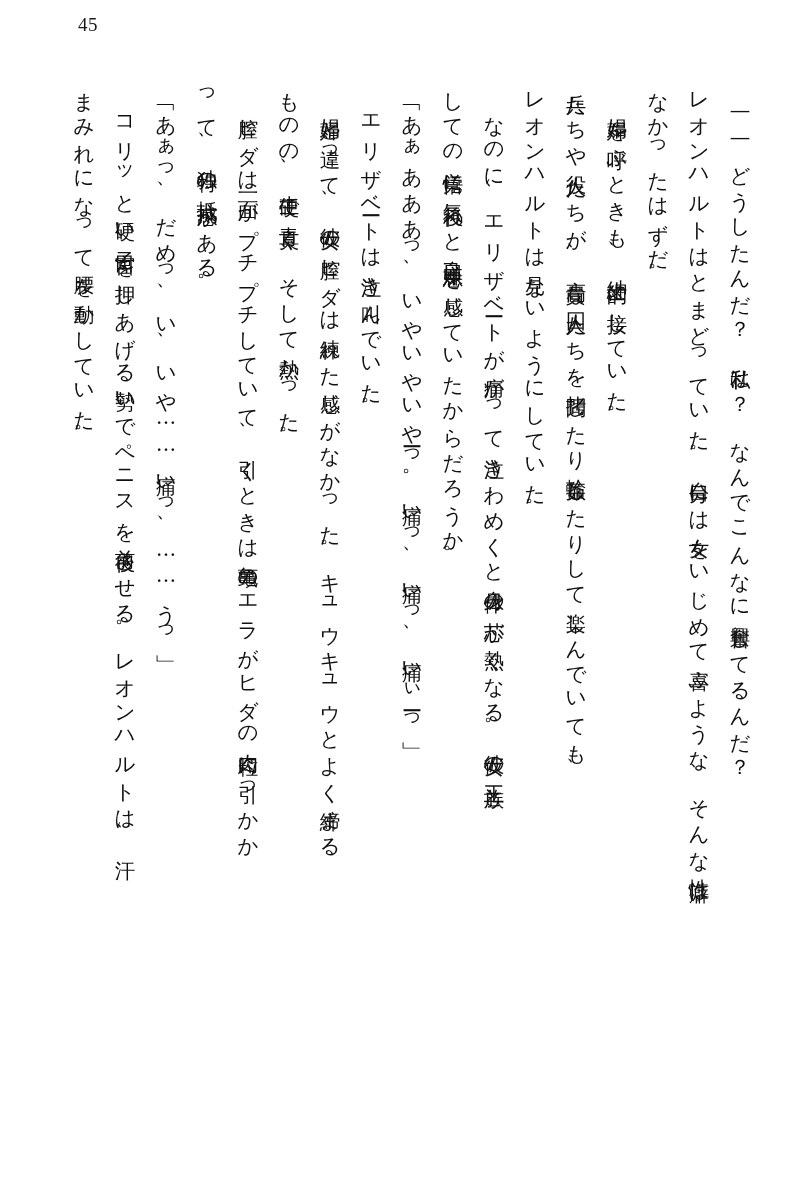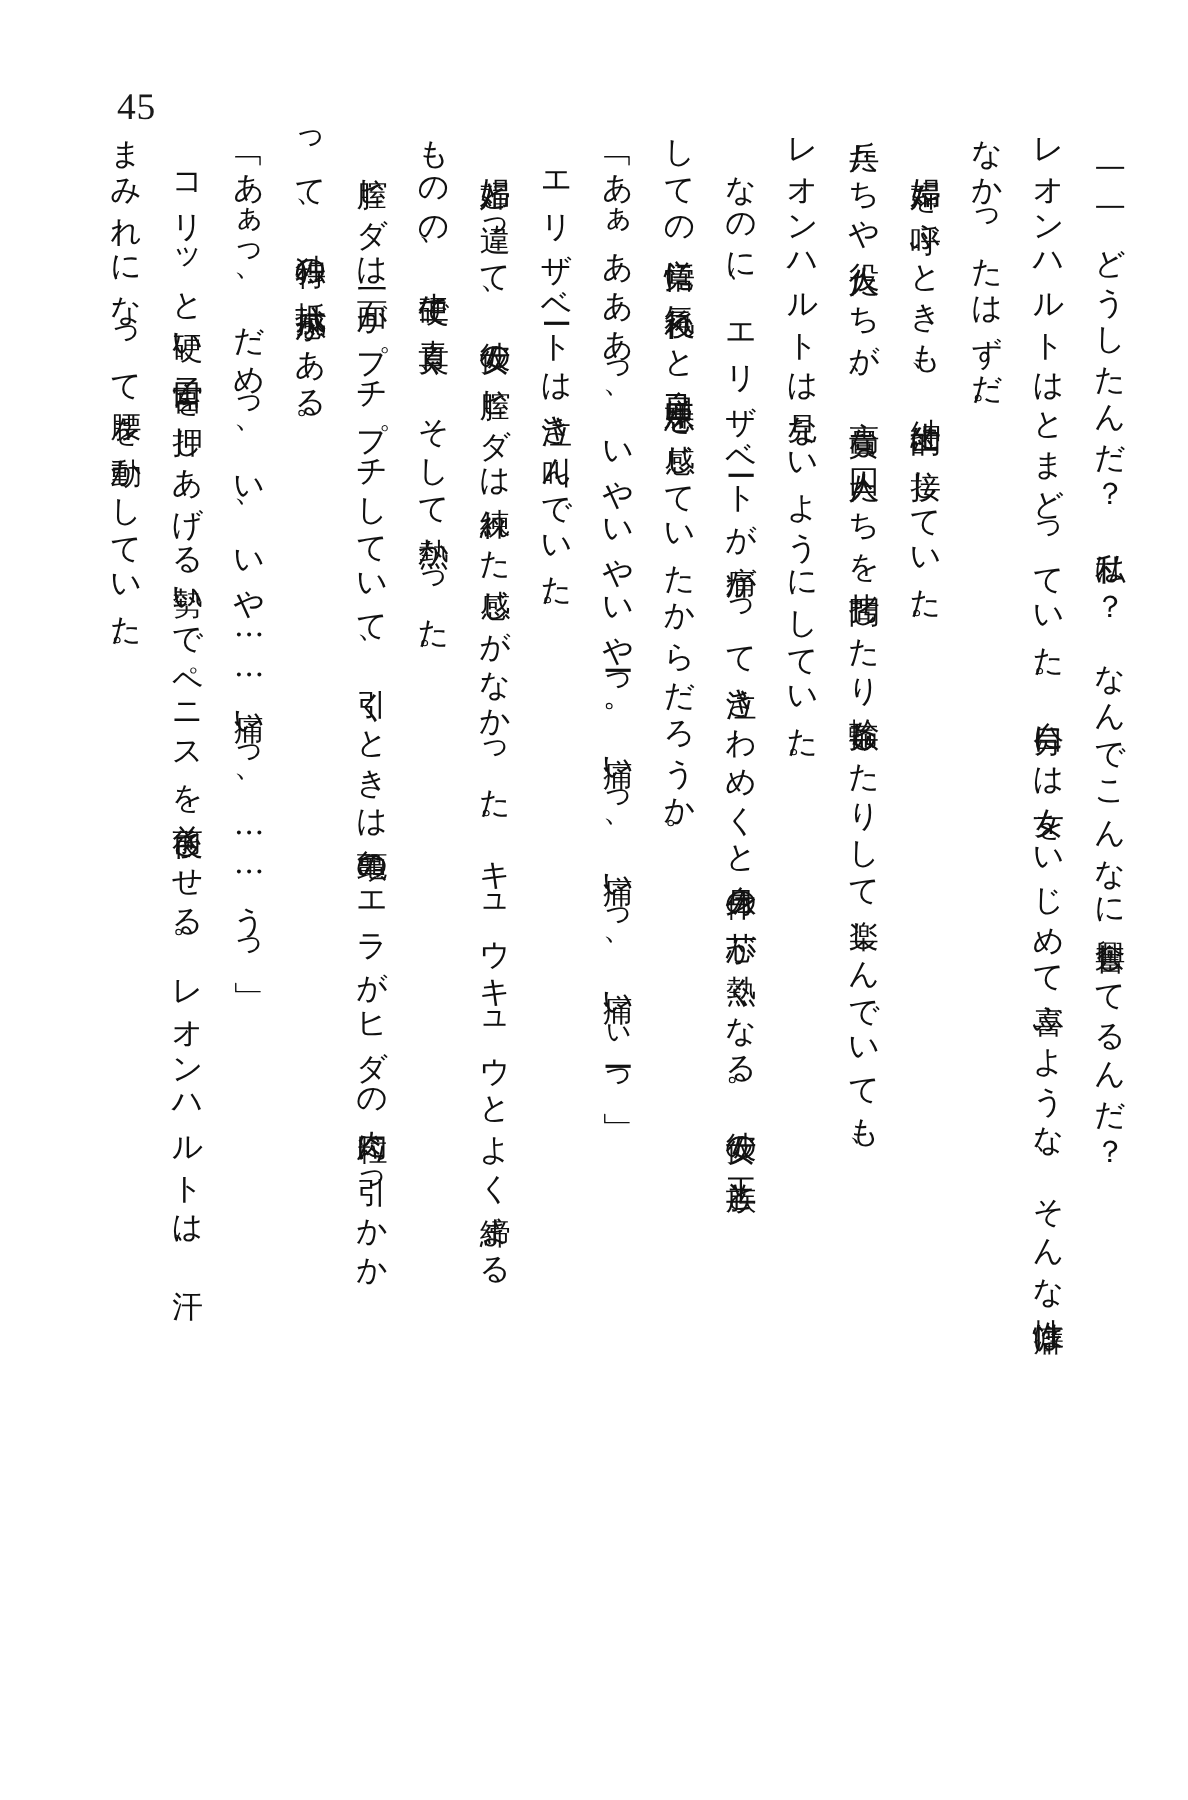--- a/index.html
+++ b/index.html
@@ -22,25 +22,24 @@
     top: 0;
     width: 792px;
     height: 1200px;
     background: #ffffff;
   }
 
   .page-number {
     position: absolute;
     left: 78px;
     top: 14px;
-    font-size: 25px;
+    font-size: 19px;
     letter-spacing: 0.5px;
     color: #1a1a1a;
     font-family: "Liberation Serif", "DejaVu Serif", serif;
-    margin-top: 44px;
   }
 
   
   .text-block {
     position: absolute;
     top: 78px;
     left: 50px;
     width: 700px;
     height: 1080px;
     display: flex;

